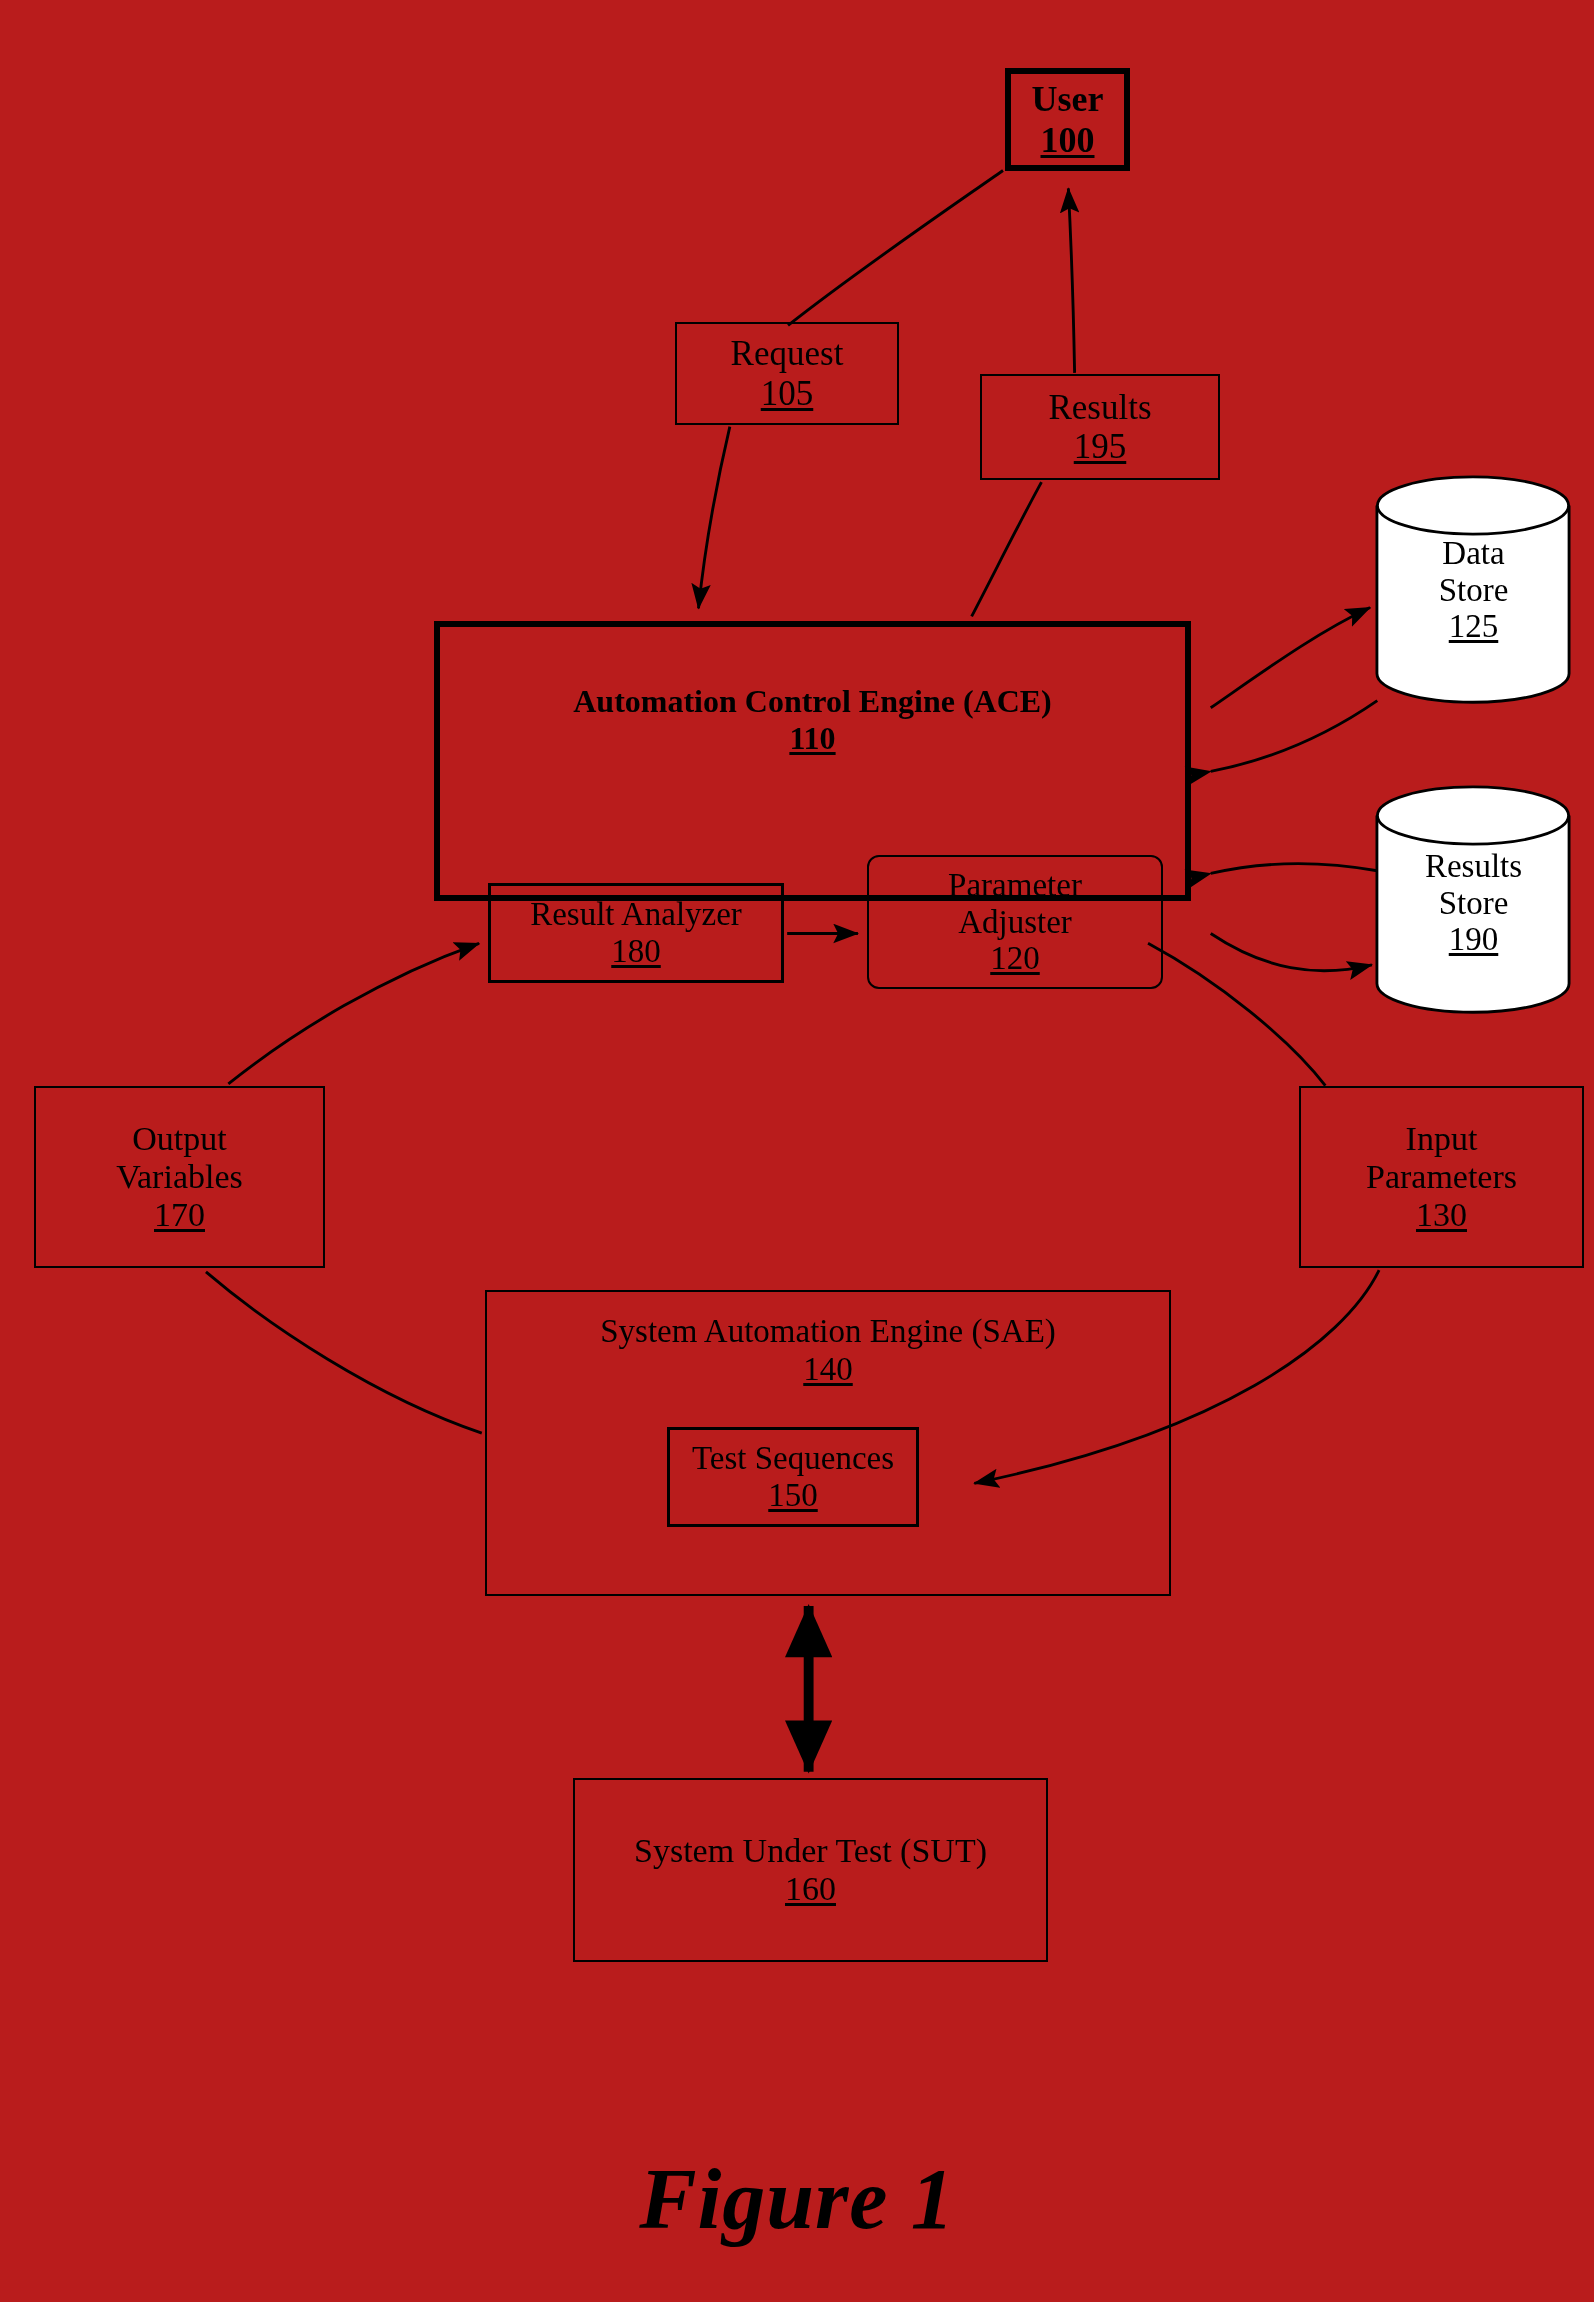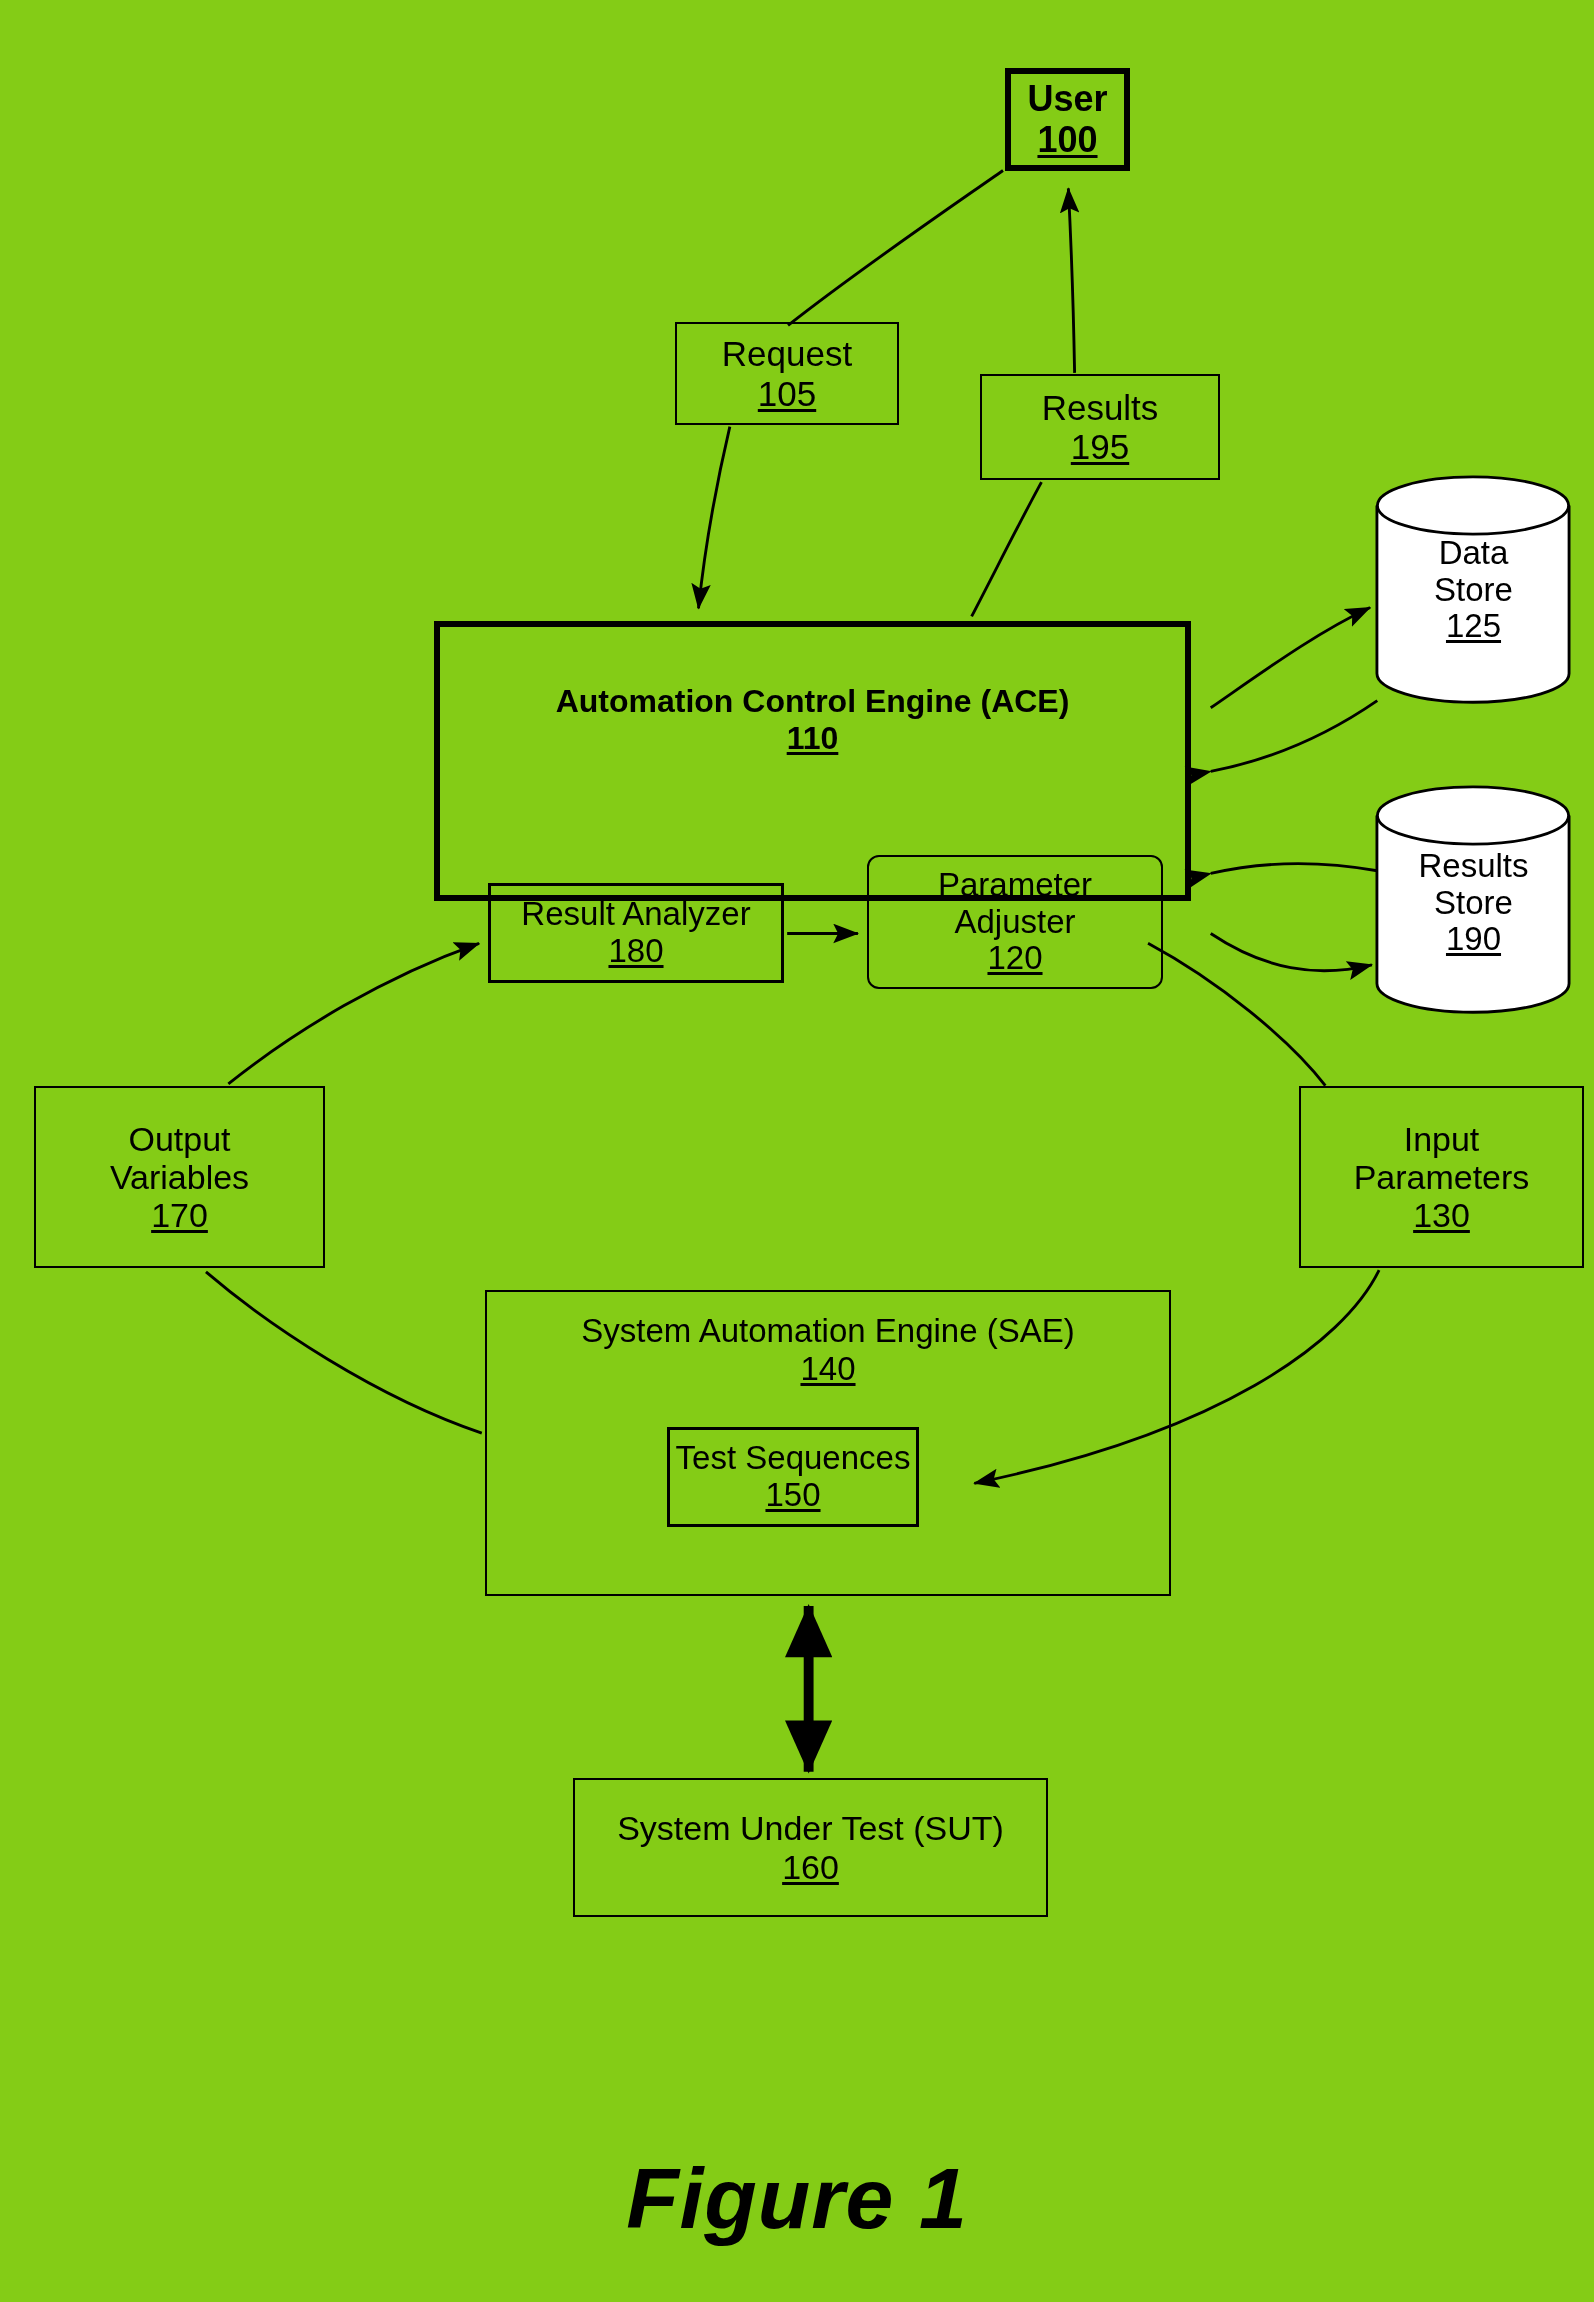--- a/index.html
+++ b/index.html
@@ -9,22 +9,23 @@
     background: #ffffff;
   }
   body {
     font-family: "Liberation Sans", sans-serif;
     color: #000000;
   }
   #sheet {
     position: relative;
     width: 1594px;
     height: 2303px;
-    background: #84cc16;
+    background: #b91c1c;
     overflow: hidden;
+    font-family: Liberation Serif, serif;
   }
   #vector-layer {
     position: absolute;
     left: 0;
     top: 0;
     width: 1594px;
     height: 2303px;
     pointer-events: none;
   }
   .node {
@@ -118,21 +119,21 @@
     font-size: 33px;
     font-weight: normal;
     line-height: 1.16;
   }
   #node-test-seq {
     left: 667px; top: 1427px; width: 252px; height: 100px;
     font-size: 33px; font-weight: normal;
   }
 
   #node-sut {
-    left: 573px; top: 1778px; width: 475px; height: 139px;
+    left: 573px; top: 1778px; width: 475px; height: 184px;
     font-size: 34px; font-weight: normal;
   }
 
   #figure-caption {
     position: absolute;
     left: 0; right: 0;
     top: 2149px;
     text-align: center;
     font-size: 86px;
     font-weight: bold;

